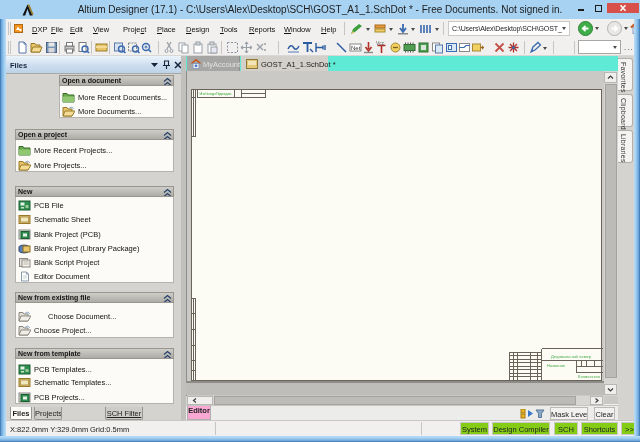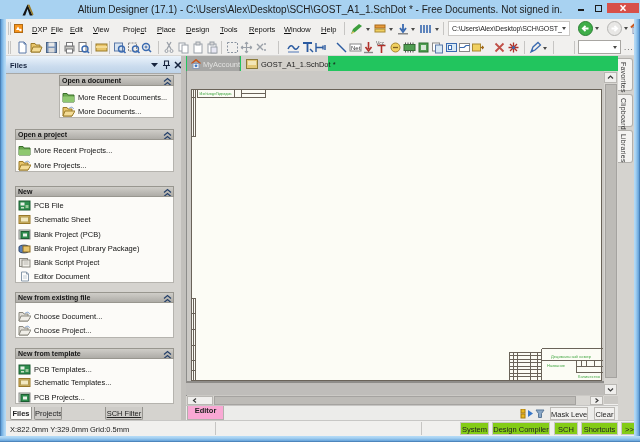--- a/index.html
+++ b/index.html
@@ -34,31 +34,31 @@
 .itm { position:absolute; left:18px; white-space:pre; font-size:7.5px; color:#121212; }
 .ico { position:absolute; left:2px; width:13px; height:11px; }
 .chev { position:absolute; right:1px; top:1px; width:9px; height:10px; }
 .ptab { position:absolute; top:351px; height:13px; white-space:nowrap; overflow:hidden; background:#ceccc8; border:1px solid #96948f; border-top:none; border-radius:0 0 2px 2px; font-size:7.5px; color:#222; text-align:center; padding-top:2px; }
 
 
 #split { left:181px; top:56px; width:5px; height:364px; background:#c2c0bc; }
 
 
 #docarea { left:186px; top:56px; width:432px; height:348px; background:#cbc9c5; }
-#tabbar { position:absolute; left:0; top:0; width:432px; height:15px; background:#22c55e; }
+#tabbar { position:absolute; left:0; top:0; width:432px; height:15px; background:#5eead4; }
 #tab-inactive { position:absolute; left:1px; top:0; width:53px; height:15px; background:#a6a6a4; border-right:1px solid #8d8d8b; color:#e2e2e0; font-size:7.5px; padding:4px 0 0 16px; white-space:pre; }
 #tab-active { position:absolute; left:55px; top:0; width:87px; height:15px; background:#d3d0ca; color:#1a1a1a; font-size:7.5px; padding:4px 0 0 20px; white-space:pre; }
 #canvas { position:absolute; left:0; top:15px; width:418px; height:325px; background:#cbc9c5; border-left:1px solid #8d8d8b; }
 
 
 #vsb { position:absolute; left:418px; top:15px; width:14px; height:325px; background:#d8d6d2; }
 #hsb { position:absolute; left:0; top:340px; width:418px; height:9px; background:#d8d6d2; }
 .sb-btn { position:absolute; background:#f0efed; border:1px solid #b9b7b3; color:#333; text-align:center; }
 #editorbar { position:absolute; left:0; top:349px; width:432px; height:15px; background:#ececea; border-top:1px solid #c6c5c3; }
-#ed-tab { position:absolute; left:1px; top:0px; width:37px; height:14px; background:#f9a8d4; border:1px solid #b2b0ac; border-top:none; font-size:7.5px; font-weight:bold; color:#222; text-align:center; padding-top:0; }
+#ed-tab { position:absolute; left:1px; top:0px; width:24px; height:14px; background:#f9a8d4; border:1px solid #b2b0ac; border-top:none; font-size:7.5px; font-weight:bold; color:#222; text-align:center; padding-top:0; }
 .ebtn { position:absolute; top:1px; height:13px; white-space:nowrap; overflow:hidden; background:#f2f1ef; border:1px solid #bcbab6; font-size:7.5px; color:#222; text-align:center; padding-top:2px; }
 
 
 #rstrip { left:618px; top:56px; width:16px; height:364px; background:#d5d3cf; }
 .rtab { position:absolute; left:0; width:15px; background:#f4f3f1; border:1px solid #b2b0ac; border-left:none; border-radius:0 3px 3px 0; }
 .rtab span { position:absolute; left:2px; top:3px; font-size:7px; color:#333; writing-mode:vertical-rl; letter-spacing:0.2px; }
 
 
 #statusbar { left:6px; top:420px; width:628px; height:16px; background:#f1f0ee; border-top:1px solid #c8c7c5; font-size:7.5px; color:#1c1c1c; }
 .sbtn { position:absolute; top:1px; height:13px; white-space:nowrap; overflow:hidden; border:1px solid #c9c8c6; background:#84cc16; font-size:7.5px; color:#222; text-align:center; padding-top:2px; }
@@ -489,21 +489,21 @@
   <div class="sec" style="top:236px;">
     <div class="sec-h">New from existing file<svg class="chev" width="9" height="10">
           <path d="M1 4.5 L4.5 1.5 L8 4.5 M1 8.5 L4.5 5.5 L8 8.5" stroke="#24406a" stroke-width="1.2" fill="none"></path>
         </svg></div>
     <div class="sec-b" style="height:34.5px;">
       <svg class="ico" style="top:7.8px;" width="14" height="11">
           <path d="M1 3 L1 10 L10 10 L10 3 L6 3 L5 1.5 L1 1.5 Z" fill="#e0ddd6" stroke="#8a887f"></path>
           <path d="M3 5 L13 5 L10 10 L1 10 Z" fill="#f0eee8" stroke="#8a887f"></path>
           <path d="M7 2.5 C9 0.5 11 1 11.5 3" fill="none" stroke="#7a9ac8"></path>
         </svg>
-      <div class="itm" style="top:8.8px;">Choose Document...</div>
+      <div class="itm" style="top:8.8px;margin-left:14px;">Choose Document...</div>
       <svg class="ico" style="top:22.2px;" width="14" height="11">
           <path d="M1 3 L1 10 L10 10 L10 3 L6 3 L5 1.5 L1 1.5 Z" fill="#e0ddd6" stroke="#8a887f"></path>
           <path d="M3 5 L13 5 L10 10 L1 10 Z" fill="#f0eee8" stroke="#8a887f"></path>
           <path d="M7 2.5 C9 0.5 11 1 11.5 3" fill="none" stroke="#7a9ac8"></path>
         </svg>
       <div class="itm" style="top:23.2px;">Choose Project...</div>
     </div>
   </div>
 
   <div class="sec" style="top:291.5px;">

